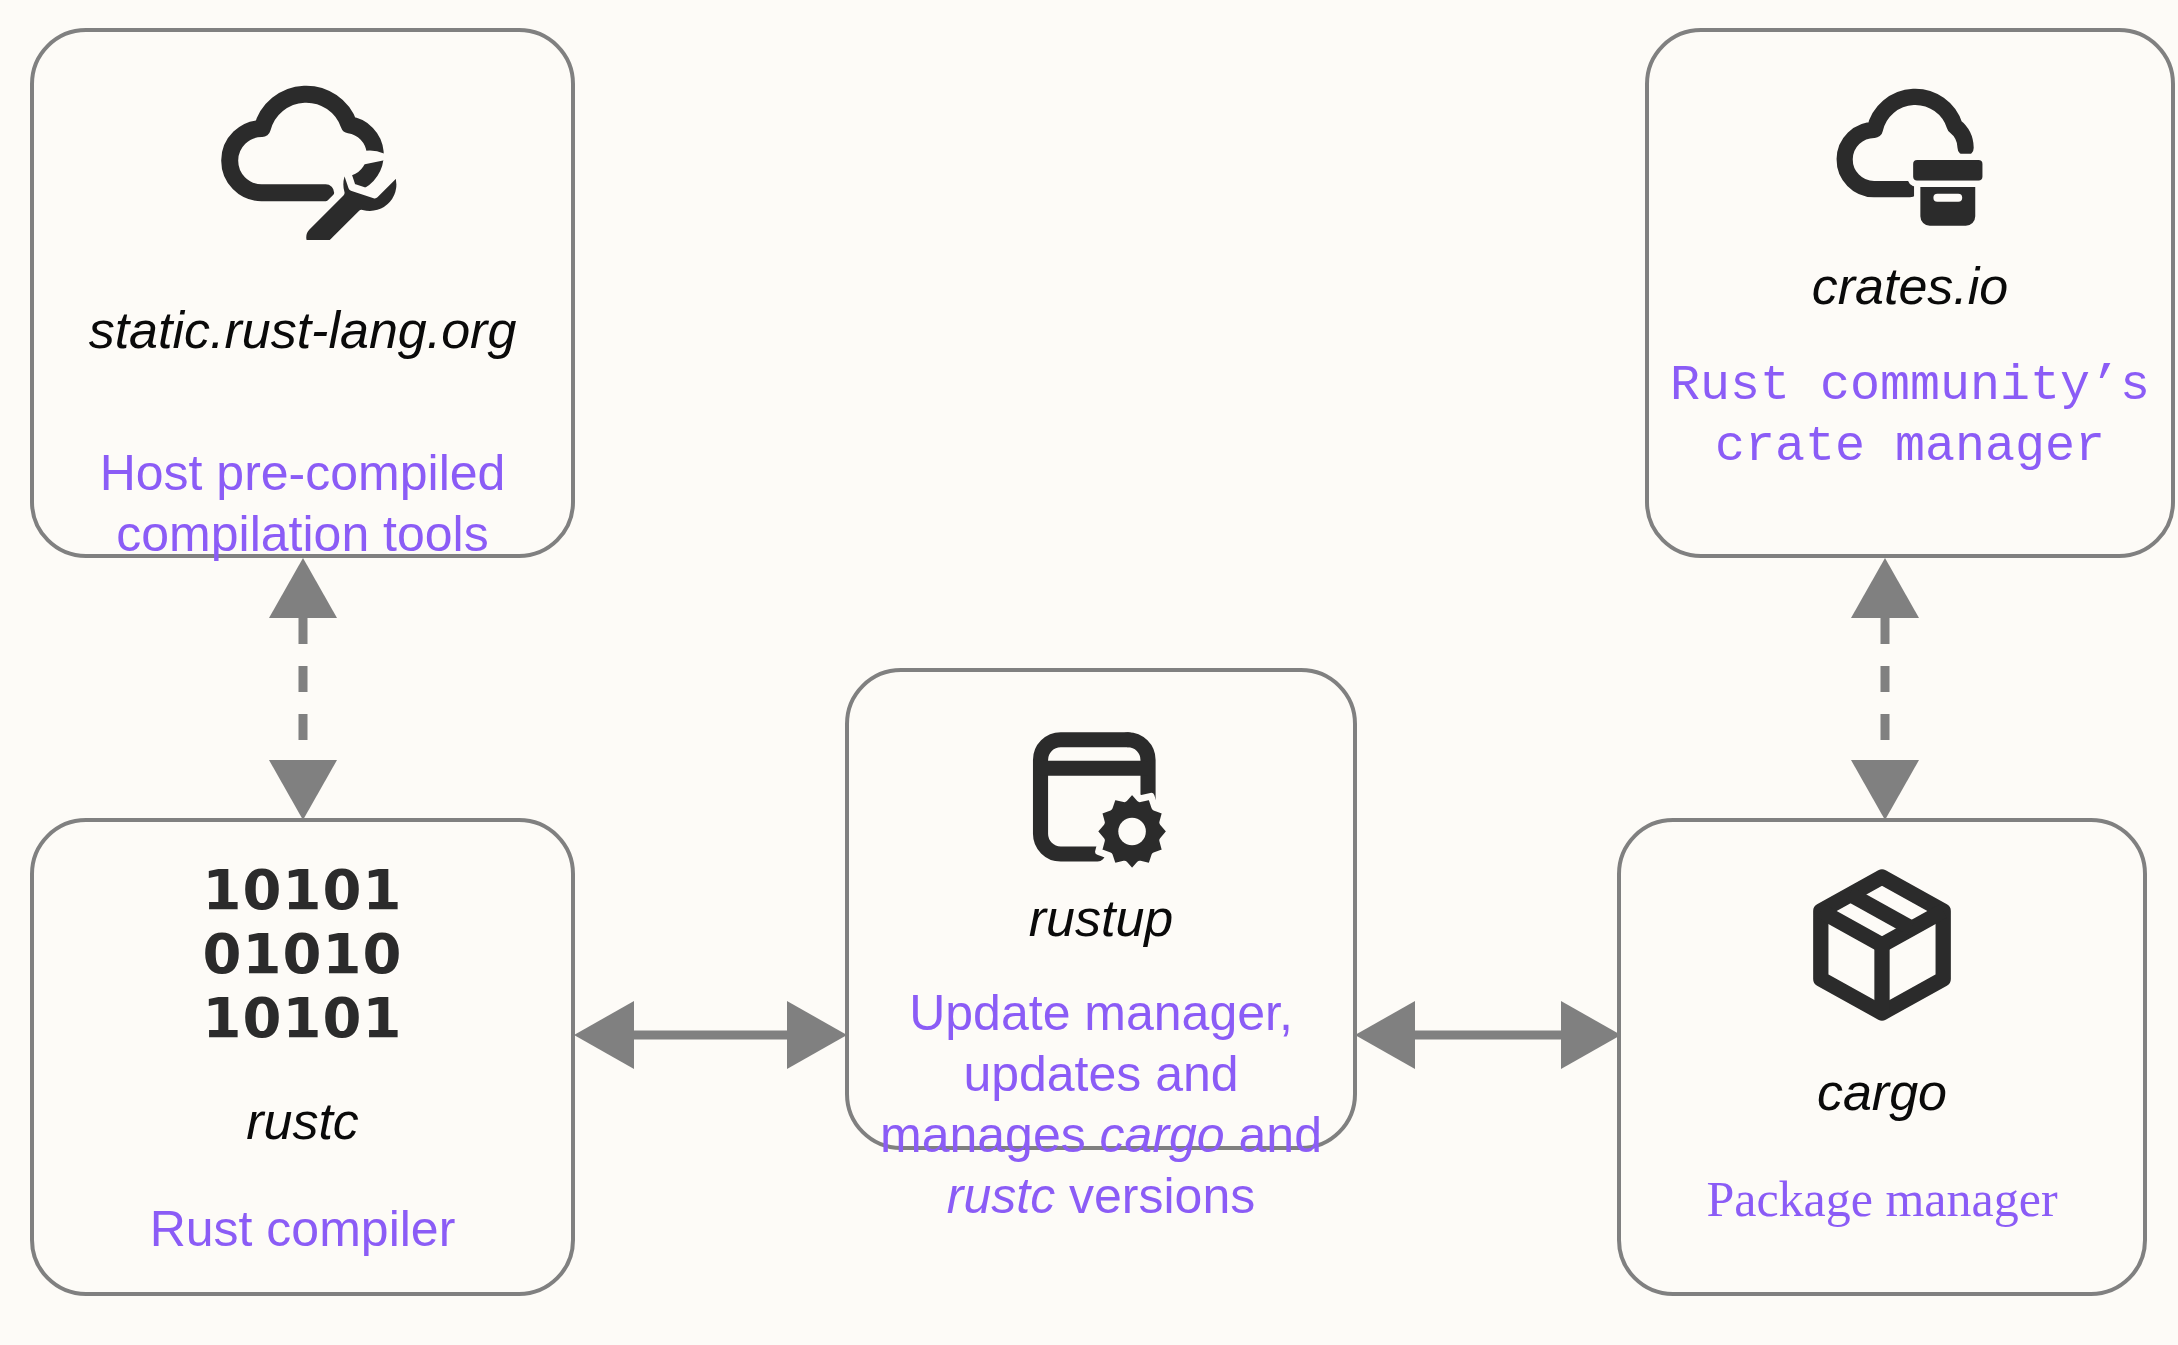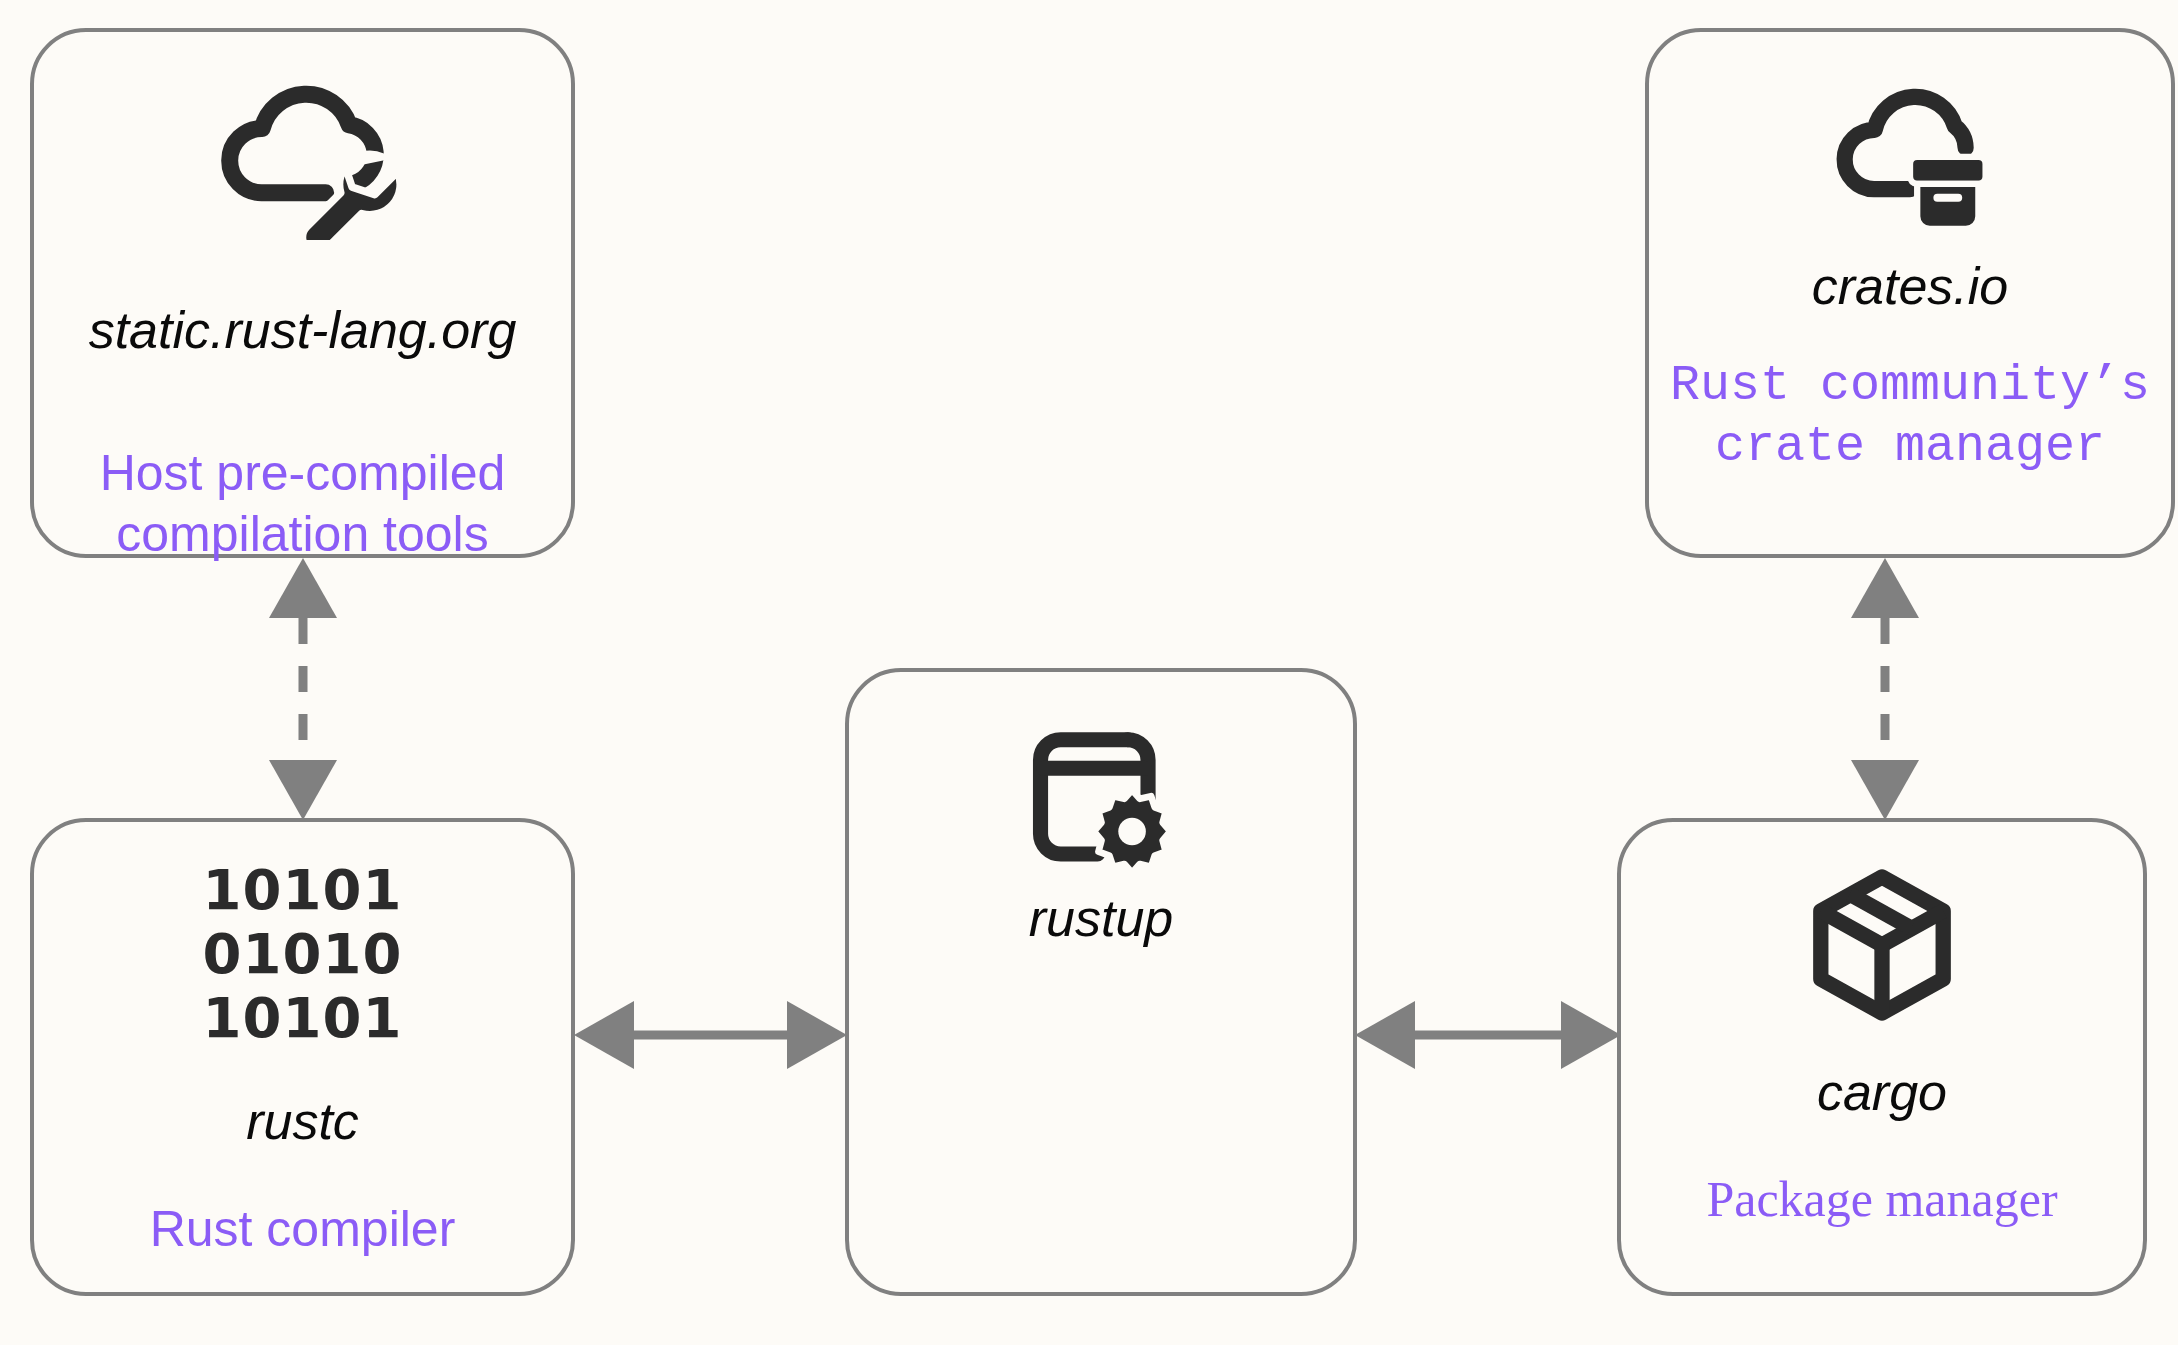--- a/index.html
+++ b/index.html
@@ -58,21 +58,21 @@
     color: #2b2b2b;
     font-size: 56px;
     line-height: 1.14;
     letter-spacing: 1px;
     text-align: right;
   }
 
   
   #node-static      { left: 30px;   top: 28px;   width: 545px; height: 530px; gap: 44px; }
   #node-rustc       { left: 30px;   top: 818px;  width: 545px; height: 478px; }
-  #node-rustup      { left: 845px;  top: 668px;  width: 512px; height: 628px; }
+  #node-rustup      { left: 845px;  top: 668px;  width: 512px; height: 482px; }
   #node-crates      { left: 1617px; top: 28px;   width: 530px; height: 530px; margin-left: 28px; }
   #node-cargo       { left: 1617px; top: 818px;  width: 530px; height: 478px; }
 
   
   .arrow { position: absolute; }
   svg.arrow { overflow: visible; }
 </style>
 </head>
 <body>
 
@@ -124,20 +124,30 @@
     <span class="icon-wrap" style="margin-top:44px;">
       <svg width="168" height="160" viewBox="0 0 100 95">
         <path d="M66 14 H26 a12 12 0 0 0 -12 12 v44 a12 12 0 0 0 12 12 h22" fill="none" stroke="#2b2b2b" stroke-width="9" stroke-linejoin="round" stroke-linecap="round"></path>
         <path d="M66 14 a12 12 0 0 1 12 12 v26" fill="none" stroke="#2b2b2b" stroke-width="9" stroke-linejoin="round" stroke-linecap="round"></path>
         <path d="M16 31 H76" fill="none" stroke="#2b2b2b" stroke-width="9" stroke-linecap="round"></path>
         <path d="M68.5 44 l4.6 5.2 6.7 -1.6 2.2 6.6 6.5 2.4 -1.8 6.7 4.5 5.3 -4.5 5.3 1.8 6.7 -6.5 2.4 -2.2 6.6 -6.7 -1.6 -4.6 5.2 -4.6 -5.2 -6.7 1.6 -2.2 -6.6 -6.5 -2.4 1.8 -6.7 -4.5 -5.3 4.5 -5.3 -1.8 -6.7 6.5 -2.4 2.2 -6.6 6.7 1.6 Z" fill="#2b2b2b" stroke="#fdfbf7" stroke-width="4" stroke-linejoin="round"></path>
         <circle cx="68.5" cy="68.6" r="8.2" fill="#fdfbf7"></circle>
       </svg>
     </span>
     <div class="node-title" style="margin-top:14px;">rustup</div>
+    <div class="node-desc" style="margin-top:36px;">
+      <div>Update manager,</div>
+      <div>updates and</div>
+      <div>
+        <span>manages </span><em>cargo</em><span> and</span>
+      </div>
+      <div>
+        <em>rustc</em><span> versions</span>
+      </div>
+    </div>
   </div>
 
   <div class="node" id="node-cargo">
     <span class="icon-wrap" style="margin-top:38px;">
       <svg width="170" height="170" viewBox="0 0 100 100">
         <path d="M50 10 L86 30 V70 L50 90 L14 70 V30 Z" fill="none" stroke="#2b2b2b" stroke-width="9" stroke-linejoin="round"></path>
         <path d="M14 30 L50 50 L86 30" fill="none" stroke="#2b2b2b" stroke-width="9" stroke-linejoin="round"></path>
         <path d="M50 50 V90" fill="none" stroke="#2b2b2b" stroke-width="9" stroke-linejoin="round"></path>
         <path d="M31 20 L67 40" fill="none" stroke="#2b2b2b" stroke-width="9" stroke-linejoin="round"></path>
       </svg>

